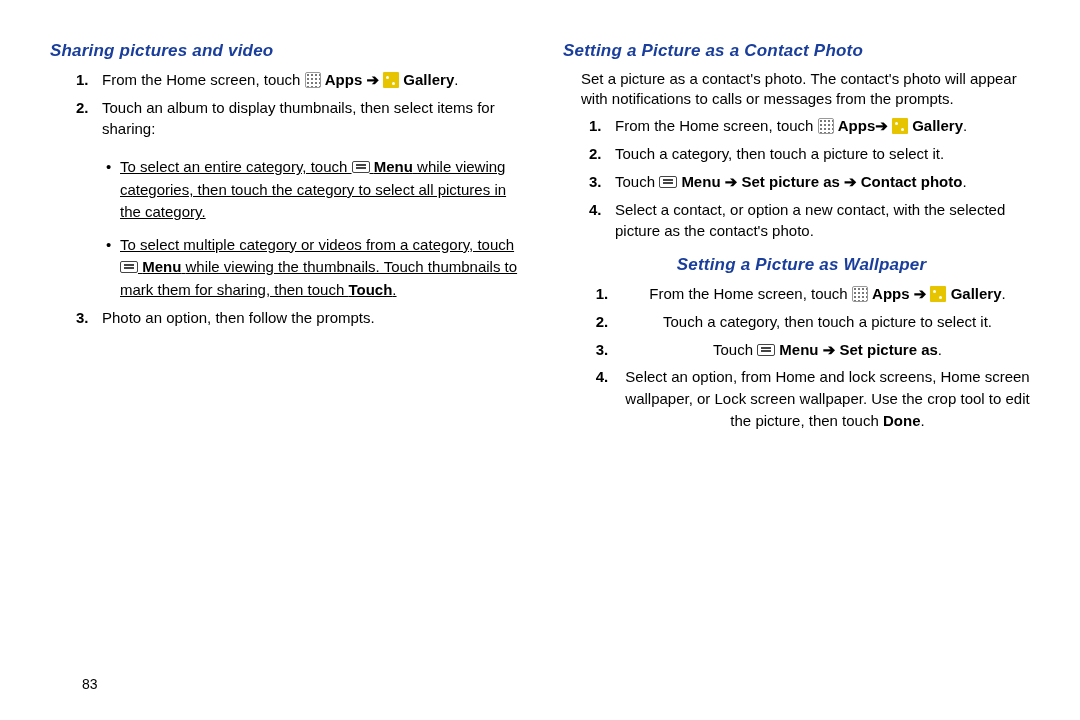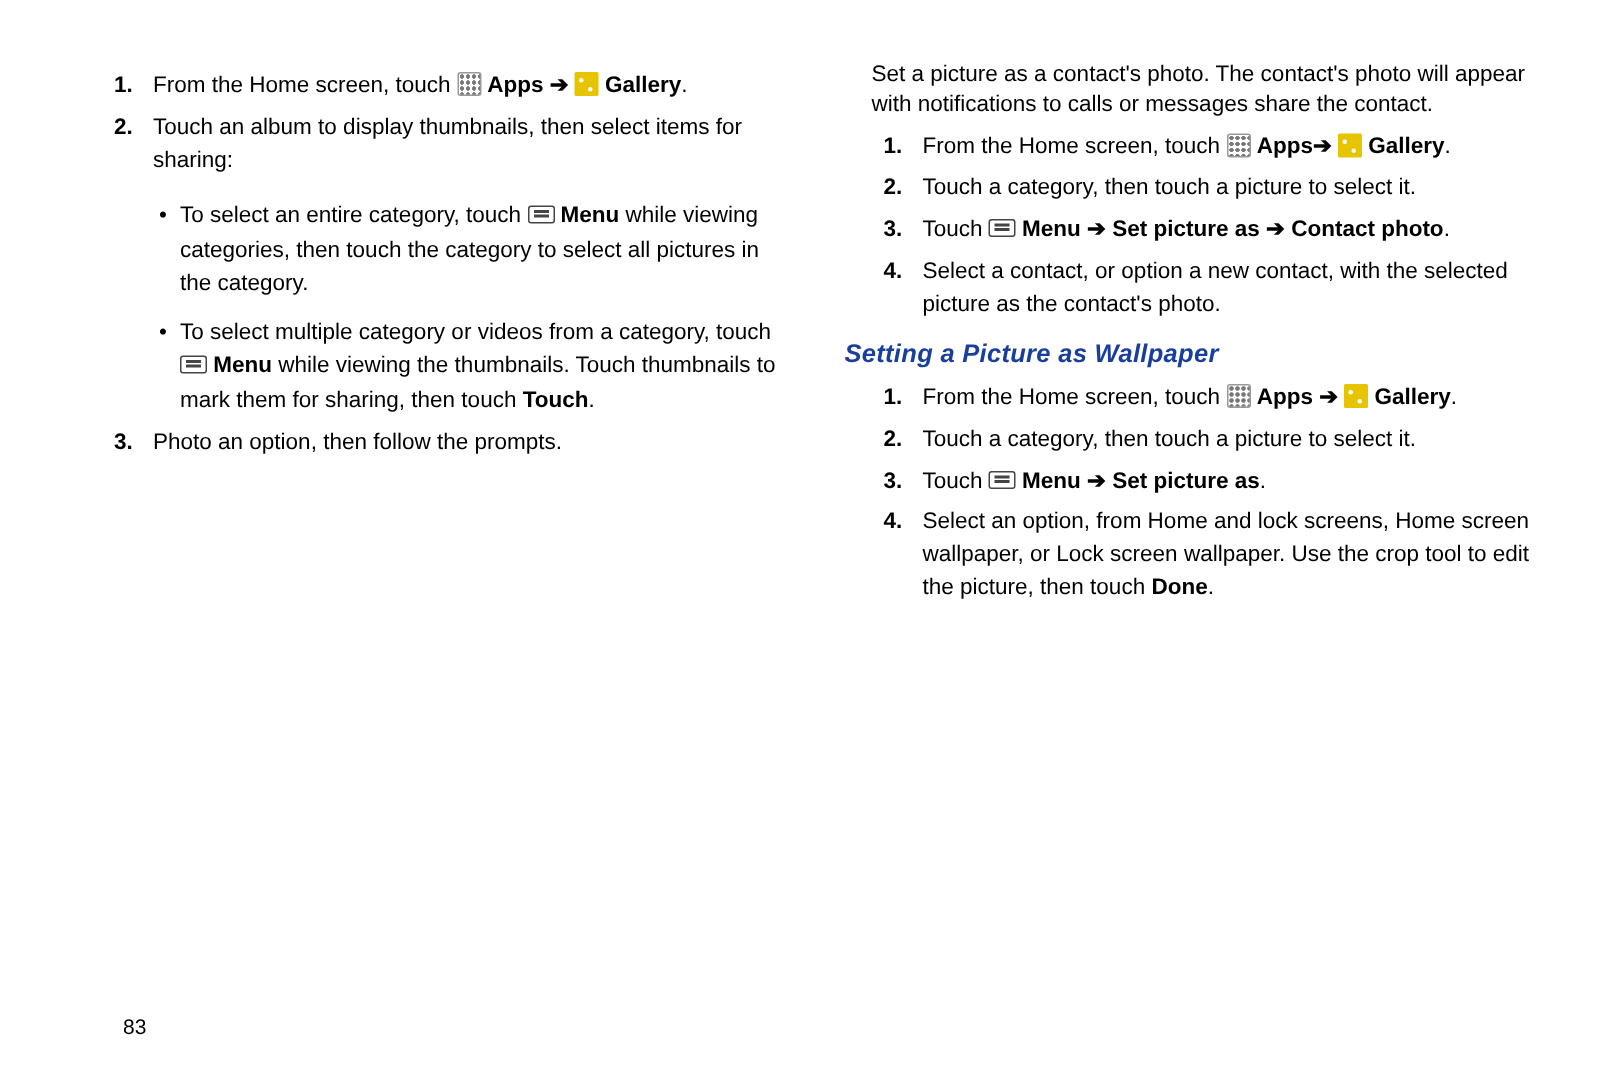--- a/index.html
+++ b/index.html
@@ -21,21 +21,21 @@
     color: #1a3e9c;
     font-size: 17px;
     margin-bottom: 6px;
     letter-spacing: 0.2px;
   }
   .intro { margin-bottom: 6px; padding-left: 18px; padding-right:6px;}
   ol.steps { list-style: none; padding-left: 18px; }
   ol.steps > li { display: flex; margin-top: 6px; line-height:1.45;}
   ol.steps > li .num { font-weight: bold; min-width: 34px; padding-left:8px;}
   ol.steps > li .body { flex: 1; }
-  ul.sub { list-style: none; margin-top: 16px; }
+  ul.sub { list-style: none; margin-top: 16px; text-decoration: underline; }
   ul.sub > li { position: relative; padding-left: 18px; margin-top: 10px; font-family: "Arial Narrow", Arial, sans-serif; font-stretch: condensed; line-height:1.5;}
   ul.sub > li::before { content: "•"; position: absolute; left: 4px; top:0; }
   b { font-weight: bold; }
   .arrow { font-weight: bold; }
   .apps-icon {
     display: inline-block;
     width: 16px; height: 16px;
     vertical-align: -3px;
     background-image:
       radial-gradient(circle, #777 1px, transparent 1.2px),
@@ -80,20 +80,21 @@
   .pagenum { position: absolute; bottom: 26px; left: 82px; font-size: 14px;}
   .section-block { margin-bottom: 10px; }
 </style>
 </head>
 <body>
 
 <div class="cols">
 
   <div class="col">
     <div class="section-block">
+      <div class="heading">Sharing pictures and video</div>
       <ol class="steps">
         <li>
           <span class="num">1.</span>
           <span class="body">
             <span>From the Home screen, touch </span>
             <span class="apps-icon"></span>
             <b> <span>Apps</span> </b>
             <span class="arrow">➔</span>
             <span class="gallery-icon"></span>
             <b> <span>Gallery</span></b><span>.</span>
@@ -123,21 +124,22 @@
         <li>
           <span class="num">3.</span>
           <span class="body">Photo an option, then follow the prompts.</span>
         </li>
       </ol>
     </div>
   </div>
 
   <div class="col">
     <div class="section-block">
-      <div class="intro">Set a picture as a contact's photo. The contact's photo will appear with notifications to calls or messages share the contact.</div>
+      <div class="heading">Setting a Picture as a Contact Photo</div>
+      <div class="intro">Set a picture as a contact's photo. The contact's photo will appear with notifications to calls or messages from the prompts.</div>
       <ol class="steps">
         <li>
           <span class="num">1.</span>
           <span class="body">
             <span>From the Home screen, touch </span>
             <span class="apps-icon"></span>
             <b> <span>Apps</span></b><span class="arrow">➔</span>
             <span class="gallery-icon"></span>
             <b> <span>Gallery</span></b><span>.</span>
           </span>
@@ -158,21 +160,21 @@
             <b> <span>Contact photo</span></b><span>.</span>
           </span>
         </li>
         <li>
           <span class="num">4.</span>
           <span class="body">Select a contact, or option a new contact, with the selected picture as the contact's photo.</span>
         </li>
       </ol>
     </div>
 
-    <div class="section-block" style="margin-top:12px;">
+    <div class="section-block" style="margin-top:12px;text-align:center;">
       <div class="heading">Setting a Picture as Wallpaper</div>
       <ol class="steps">
         <li>
           <span class="num">1.</span>
           <span class="body">
             <span>From the Home screen, touch </span>
             <span class="apps-icon"></span>
             <b> <span>Apps</span> </b>
             <span class="arrow">➔</span>
             <span class="gallery-icon"></span>

